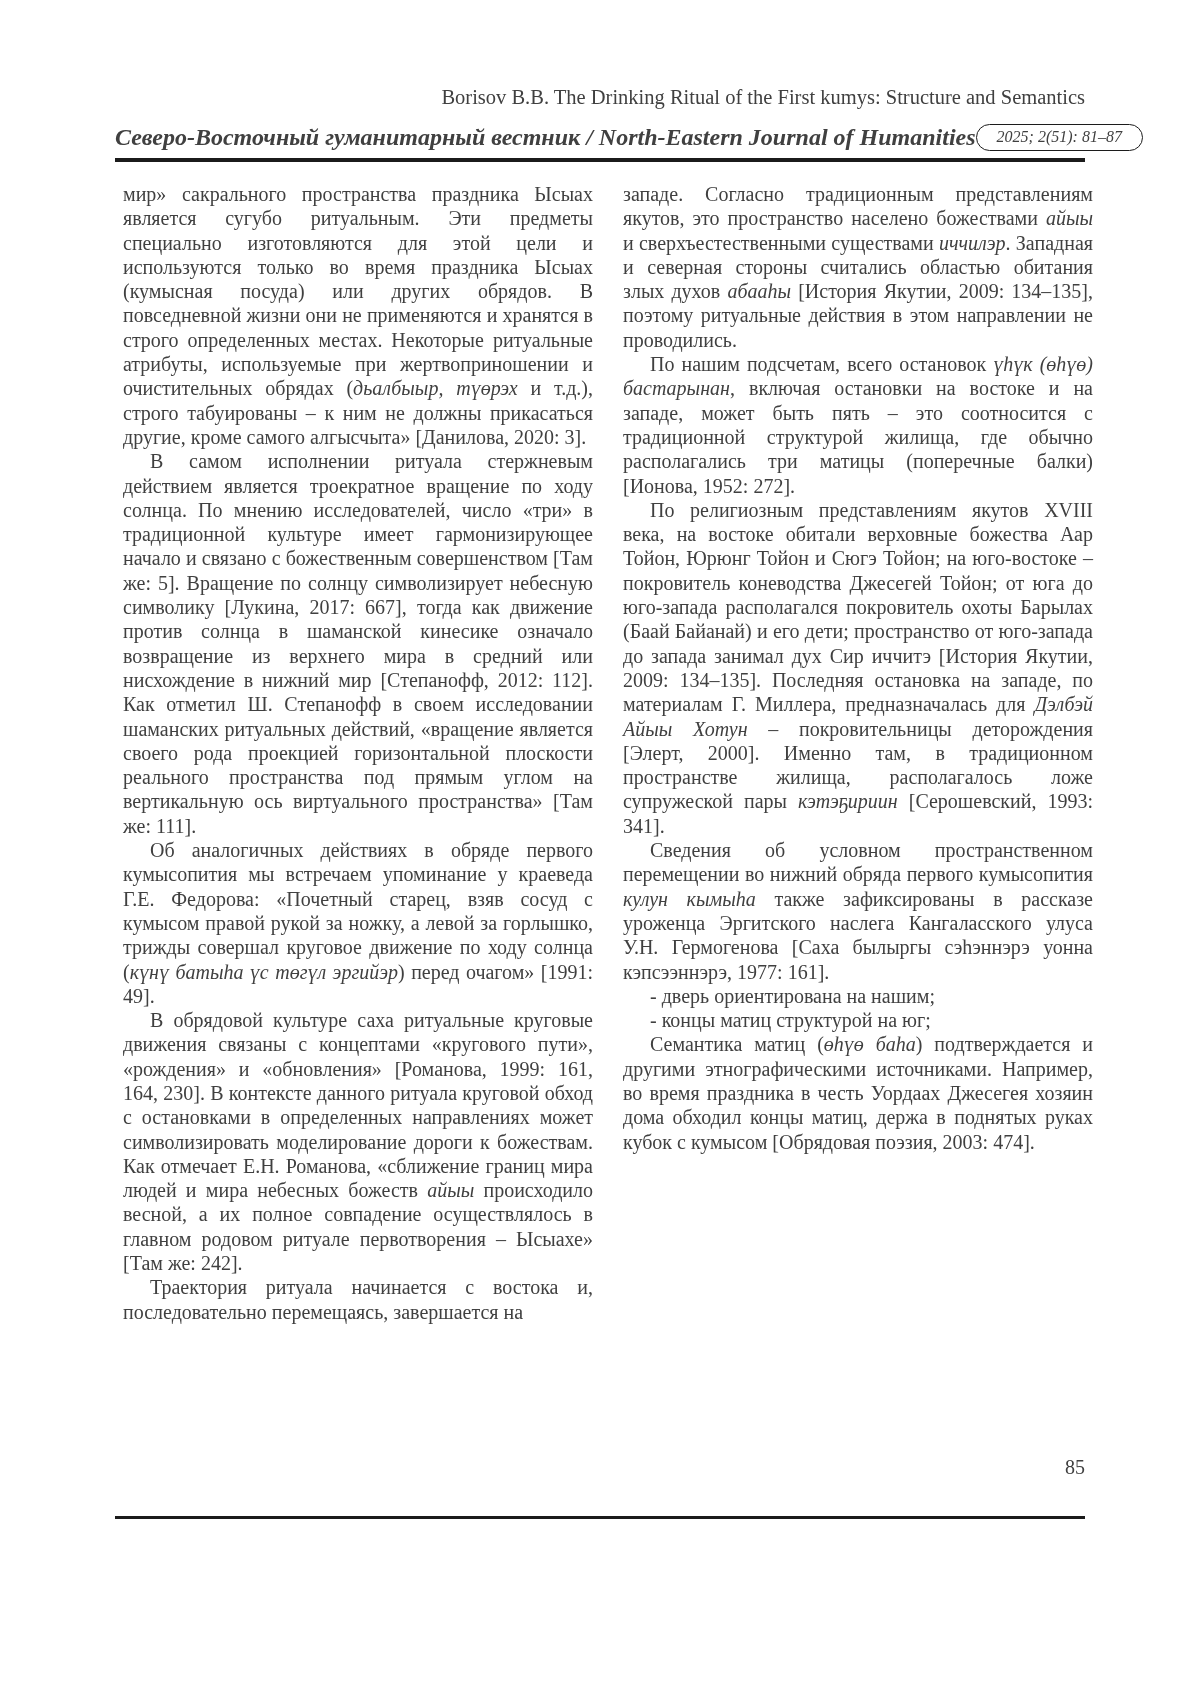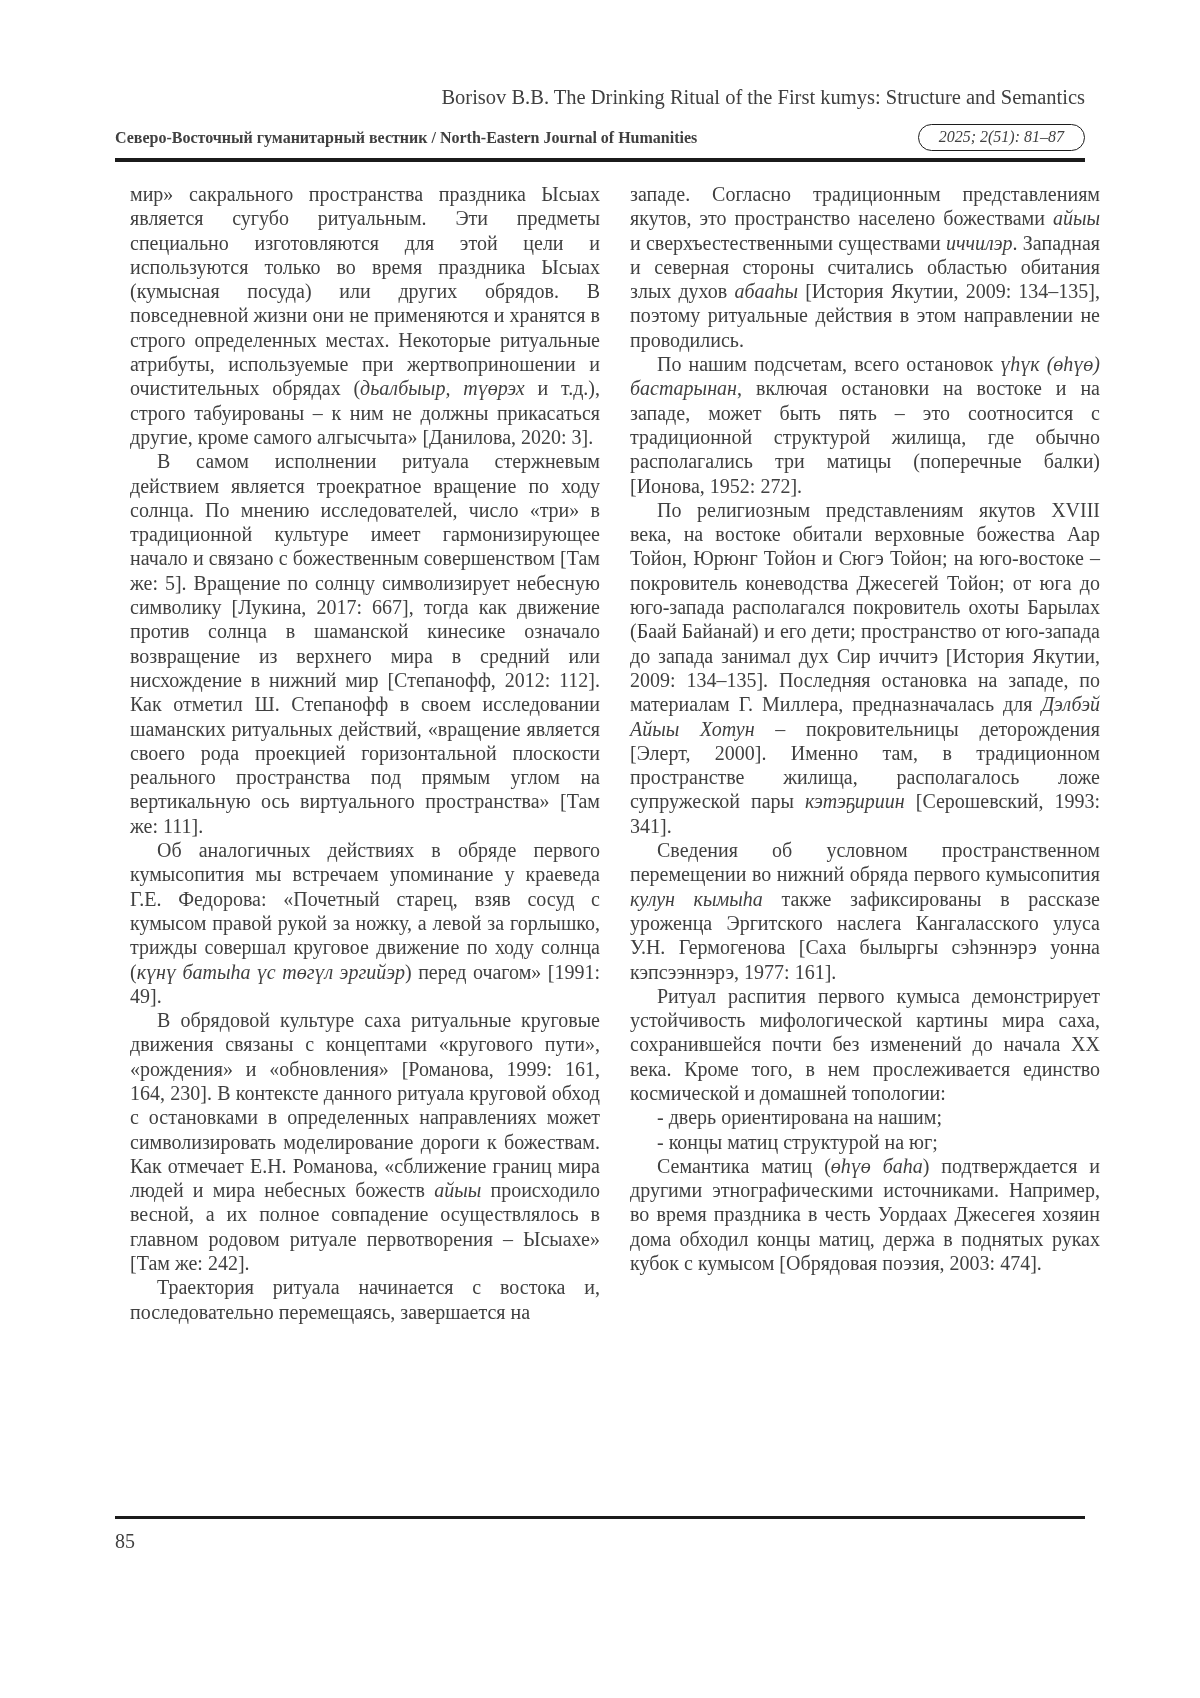--- a/index.html
+++ b/index.html
@@ -14,45 +14,45 @@
   .content{position:absolute;left:115px;top:0;width:970px;}
   .running-head{
     position:absolute;top:86px;left:0;width:970px;
     text-align:right;font-size:20.5px;white-space:nowrap;
   }
   .journal-row{
     position:absolute;top:124px;left:0;width:970px;
     display:flex;justify-content:space-between;align-items:center;
   }
   .journal-title{
-    font-weight:bold;font-size:16px;white-space:nowrap;
+    font-weight:bold;font-style:italic;font-size:24px;white-space:nowrap;
   }
   .issue-badge{
     border:1.6px solid #1c1c1c;border-radius:999px;
     padding:3px 20px 4px 20px;font-size:16px;white-space:nowrap;font-style:italic;
   }
   .header-rule{
     position:absolute;top:158px;left:0;width:970px;height:3.5px;
     background:#1b1b1b;
   }
   .columns{
-    position:absolute;top:182px;left:15px;width:970px;
+    position:absolute;top:182px;left:8px;width:970px;
     display:flex;gap:30px;
   }
   .col{flex:1;min-width:0;text-align:justify;font-size:20px;line-height:24.3px;}
   .col p{margin:0;}
   .col p.indent{text-indent:27px;}
   .col em{font-style:italic;}
   .footer-rule{
     position:absolute;top:1516px;left:0;width:970px;height:2.5px;
     background:#1b1b1b;
   }
   .page-number{
-    position:absolute;top:1530px;left:0;width:970px;
-    font-size:20px;
+    position:absolute;top:1456px;left:0;width:970px;
+    text-align:right;font-size:20px;
   }
 </style>
 </head>
 <body>
 
 <div class="page">
   <div class="content">
 
     <div class="running-head">Borisov B.B. The Drinking Ritual of the First kumys: Structure and Semantics</div>
 
@@ -69,21 +69,20 @@
           <p class="indent"><span>В самом исполнении ритуала стержневым действием является троекратное вращение по ходу солнца. По мнению исследователей, число «три» в традиционной культуре имеет гармонизирующее начало и связано с божественным совершенством [Там же: 5]. Вращение по солнцу символизирует небесную символику [Лукина, 2017: 667], тогда как движение против солнца в шаманской кинесике означало возвращение из верхнего мира в средний или нисхождение в нижний мир [Степанофф, 2012: 112]. Как отметил Ш. Степанофф в своем исследовании шаманских ритуальных действий, «вращение является своего рода проекцией горизонтальной плоскости реального пространства под прямым углом на вертикальную ось виртуального пространства» [Там же: 111].</span></p>
           <p class="indent"><span>Об аналогичных действиях в обряде первого кумысопития мы встречаем упоминание у краеведа Г.Е. Федорова: «Почетный старец, взяв сосуд с кумысом правой рукой за ножку, а левой за горлышко, трижды совершал круговое движение по ходу солнца (</span><em>күнү батыһа үс төгүл эргийэр</em><span>) перед очагом» [1991: 49].</span></p>
           <p class="indent"><span>В обрядовой культуре саха ритуальные круговые движения связаны с концептами «кругового пути», «рождения» и «обновления» [Романова, 1999: 161, 164, 230]. В контексте данного ритуала круговой обход с остановками в определенных направлениях может символизировать моделирование дороги к божествам. Как отмечает Е.Н. Романова, «сближение границ мира людей и мира небесных божеств </span><em>айыы</em><span> происходило весной, а их полное совпадение осуществлялось в главном родовом ритуале первотворения – Ысыахе» [Там же: 242].</span></p>
           <p class="indent"><span>Траектория ритуала начинается с востока и, последовательно перемещаясь, завершается на</span></p>
         </div>
       <div class="col">
           <p class=""><span>западе. Согласно традиционным представлениям якутов, это пространство населено божествами </span><em>айыы</em><span> и сверхъестественными существами </span><em>иччилэр</em><span>. Западная и северная стороны считались областью обитания злых духов </span><em>абааһы</em><span> [История Якутии, 2009: 134–135], поэтому ритуальные действия в этом направлении не проводились.</span></p>
           <p class="indent"><span>По нашим подсчетам, всего остановок </span><em>үһүк (өһүө) бастарынан</em><span>, включая остановки на востоке и на западе, может быть пять – это соотносится с традиционной структурой жилища, где обычно располагались три матицы (поперечные балки) [Ионова, 1952: 272].</span></p>
           <p class="indent"><span>По религиозным представлениям якутов XVIII века, на востоке обитали верховные божества Аар Тойон, Юрюнг Тойон и Сюгэ Тойон; на юго-востоке – покровитель коневодства Джесегей Тойон; от юга до юго-запада располагался покровитель охоты Барылах (Баай Байанай) и его дети; пространство от юго-запада до запада занимал дух Сир иччитэ [История Якутии, 2009: 134–135]. Последняя остановка на западе, по материалам Г. Миллера, предназначалась для </span><em>Дэлбэй Айыы Хотун</em><span> – покровительницы деторождения [Элерт, 2000]. Именно там, в традиционном пространстве жилища, располагалось ложе супружеской пары </span><em>кэтэҕириин</em><span> [Серошевский, 1993: 341].</span></p>
           <p class="indent"><span>Сведения об условном пространственном перемещении во нижний обряда первого кумысопития </span><em>кулун кымыһа</em><span> также зафиксированы в рассказе уроженца Эргитского наслега Кангаласского улуса У.Н. Гермогенова [Саха былыргы сэһэннэрэ уонна кэпсээннэрэ, 1977: 161].</span></p>
-          <p class="indent"><span>Ритуал распития первого кумыса демонстрирует устойчивость мифологической картины мира саха, сохранившейся почти без изменений до начала XX века. Кроме того, в нем прослеживается единство космической и домашней топологии:</span></p>
           <p class="indent"><span>- дверь ориентирована на нашим;</span></p>
           <p class="indent"><span>- концы матиц структурой на юг;</span></p>
           <p class="indent"><span>Семантика матиц (</span><em>өһүө баһа</em><span>) подтверждается и другими этнографическими источниками. Например, во время праздника в честь Уордаах Джесегея хозяин дома обходил концы матиц, держа в поднятых руках кубок с кумысом [Обрядовая поэзия, 2003: 474].</span></p>
         </div>
     </div>
 
     <div class="footer-rule"></div>
 
     <div class="page-number">85</div>
 

